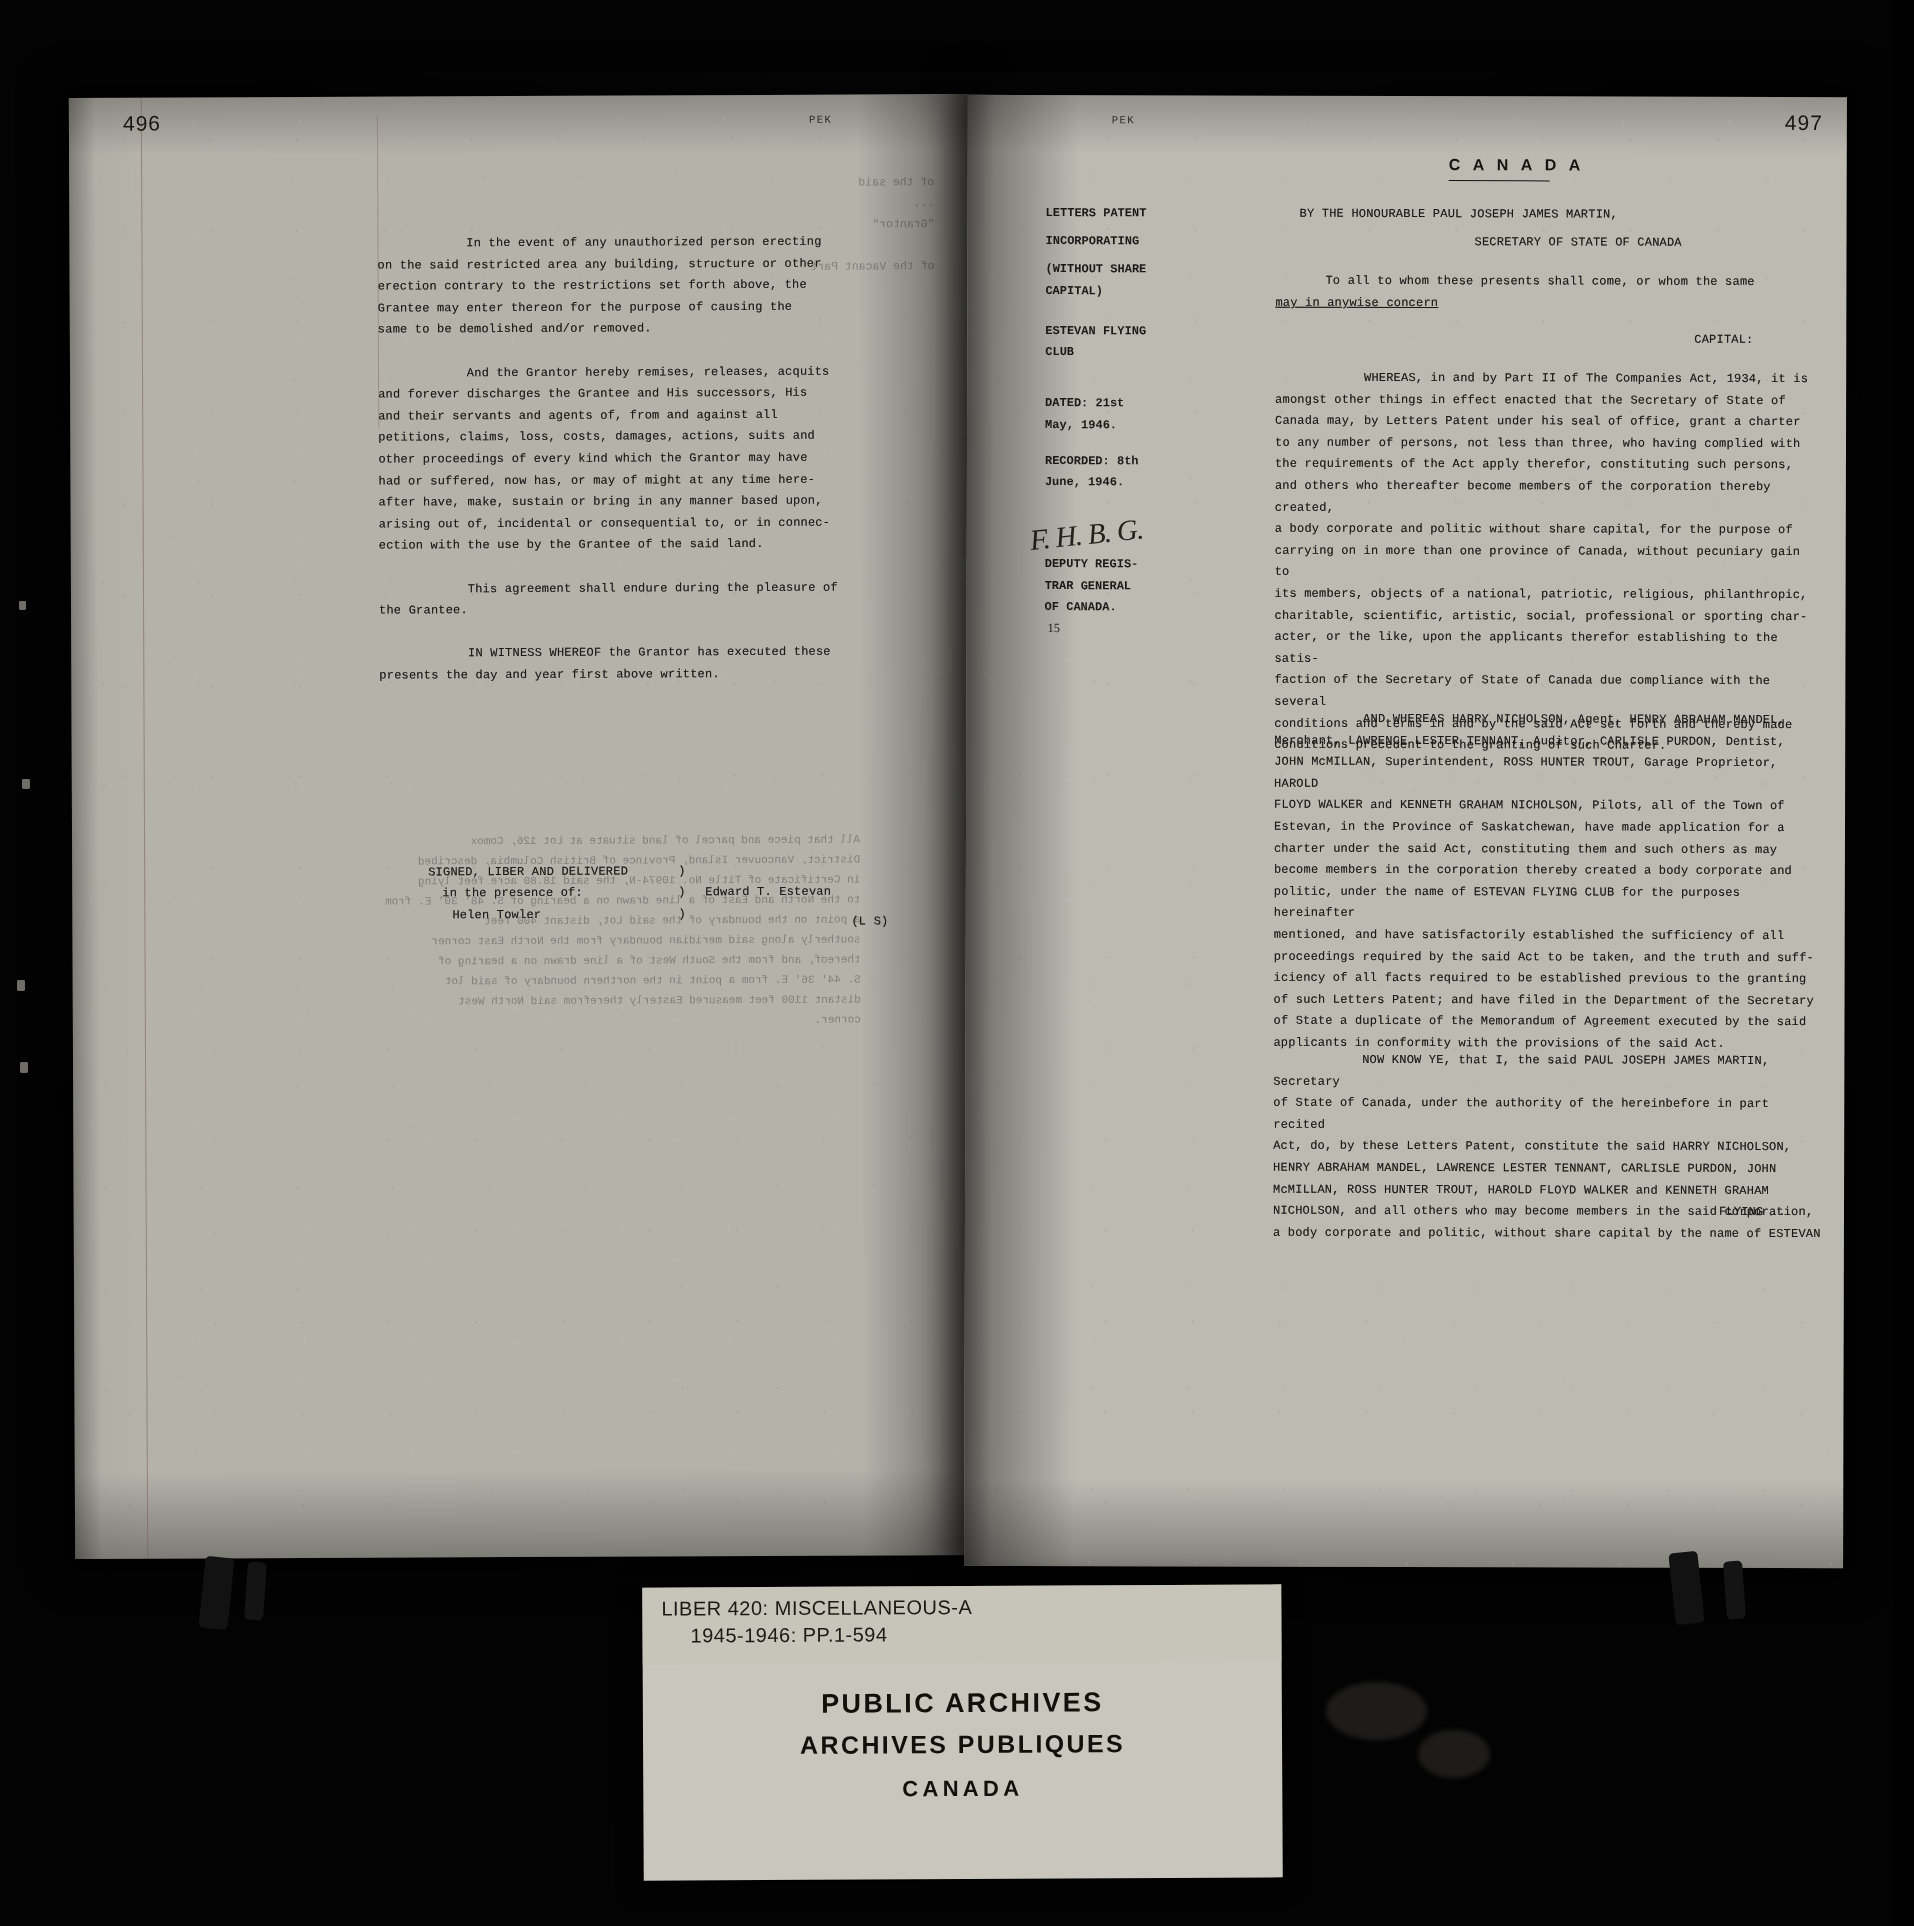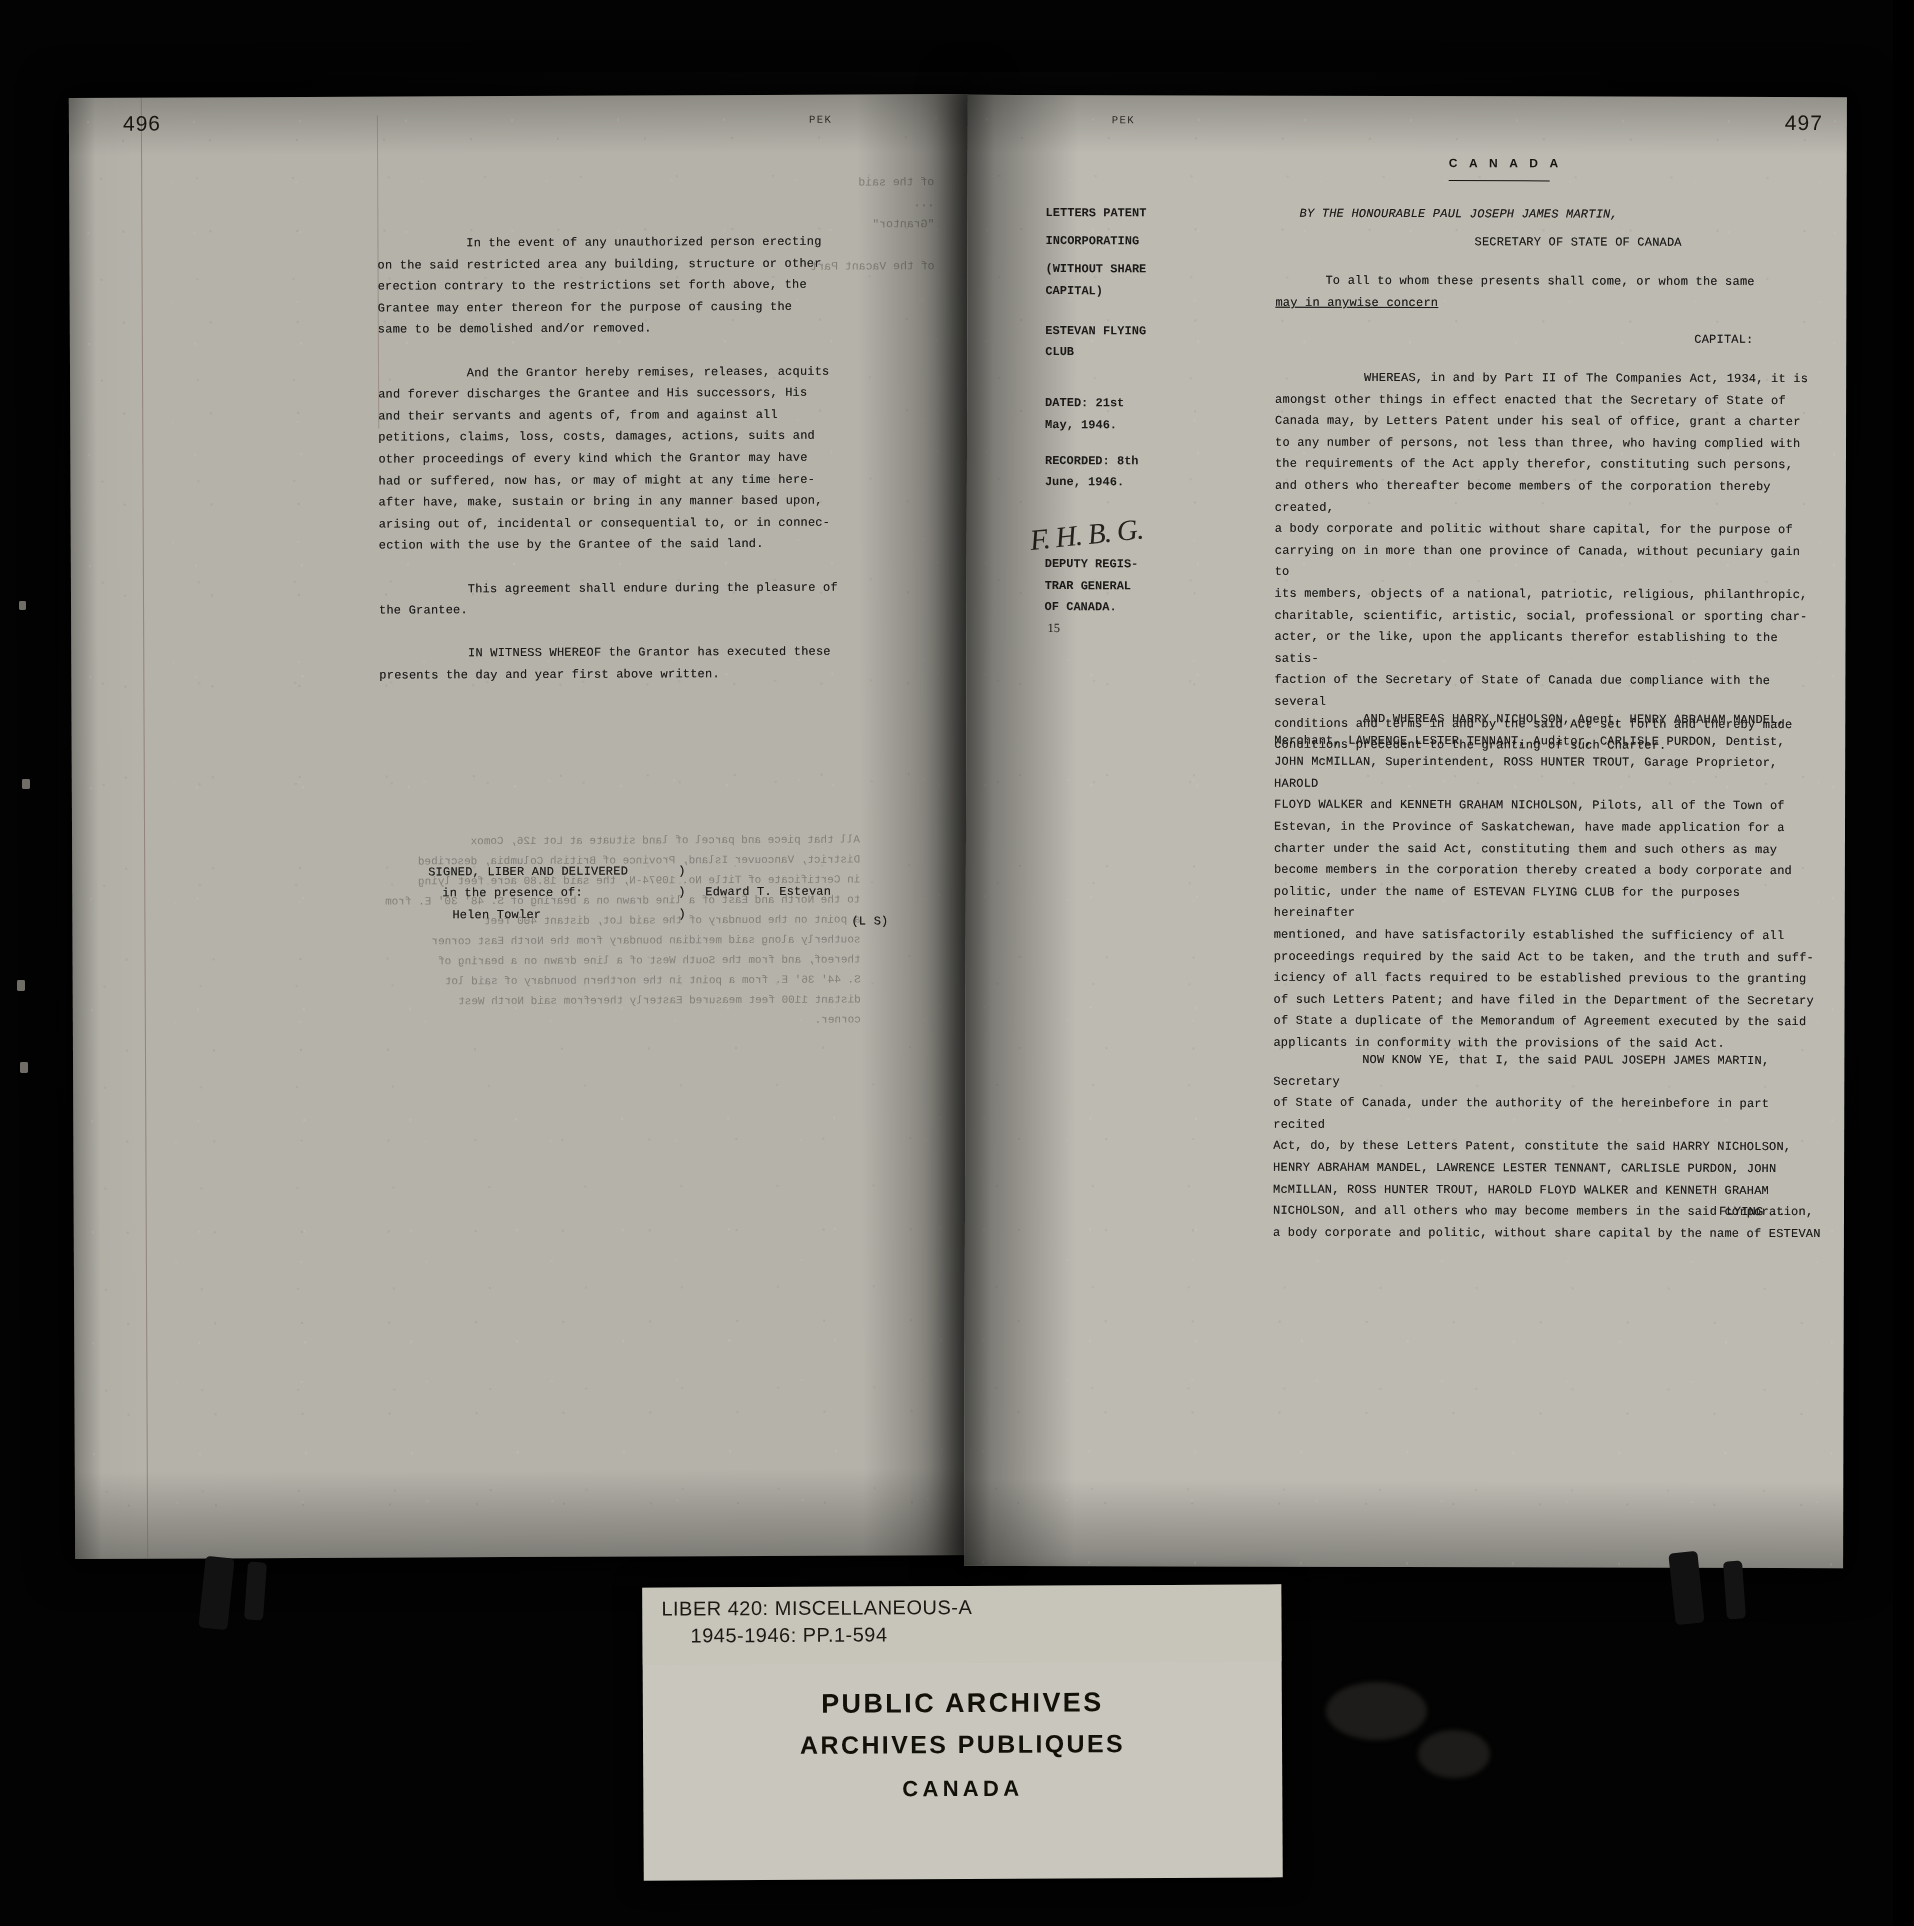--- a/index.html
+++ b/index.html
@@ -142,21 +142,21 @@
     white-space: pre-wrap;
     transform: scaleX(-1);
     pointer-events: none;
   }
 
   
   .canada-title {
     position: absolute;
     font-family: "Liberation Sans", sans-serif;
     font-weight: bold;
-    font-size: 12px;
+    font-size: 16px;
     letter-spacing: 4.3px;
     color: #151410;
   }
   .canada-underline {
     position: absolute;
     height: 1px;
     background: #151410;
   }
 
   .sidecol {
@@ -334,21 +334,21 @@
     <div class="sidecol" style="left:78px; top:356px;">RECORDED: 8th</div>
     <div class="sidecol" style="left:78px; top:377px;">June, 1946.</div>
 
     <div class="signature" style="left:63px; top:423px;">F. H. B. G.</div>
     <div class="sig-num" style="left:81px; top:526px;">15</div>
 
     <div class="sidecol" style="left:78px; top:459px;">DEPUTY REGIS-</div>
     <div class="sidecol" style="left:78px; top:481px;">TRAR GENERAL</div>
     <div class="sidecol" style="left:78px; top:502px;">OF CANADA.</div>
 
-    <div class="typed b" style="left:332px; top:108px;font-style:italic;">BY THE HONOURABLE PAUL JOSEPH JAMES MARTIN,</div>
+    <div class="typed b" style="left:332px; top:108px;">BY THE HONOURABLE PAUL JOSEPH JAMES MARTIN,</div>
     <div class="typed b" style="left:507px; top:136px;">SECRETARY OF STATE OF CANADA</div>
     <div class="typed b" style="left:358px; top:175px;">To all to whom these presents shall come, or whom the same</div>
     <div class="typed b" style="left:308px; top:197px;text-decoration:underline;">may in anywise concern</div>
     <div class="typed b" style="left:727px; top:233px;">CAPITAL:</div>
 
     <div class="typed b" style="left:308px; top:272px; width:538px;">            WHEREAS, in and by Part II of The Companies Act, 1934, it is
 amongst other things in effect enacted that the Secretary of State of
 Canada may, by Letters Patent under his seal of office, grant a charter
 to any number of persons, not less than three, who having complied with
 the requirements of the Act apply therefor, constituting such persons,

